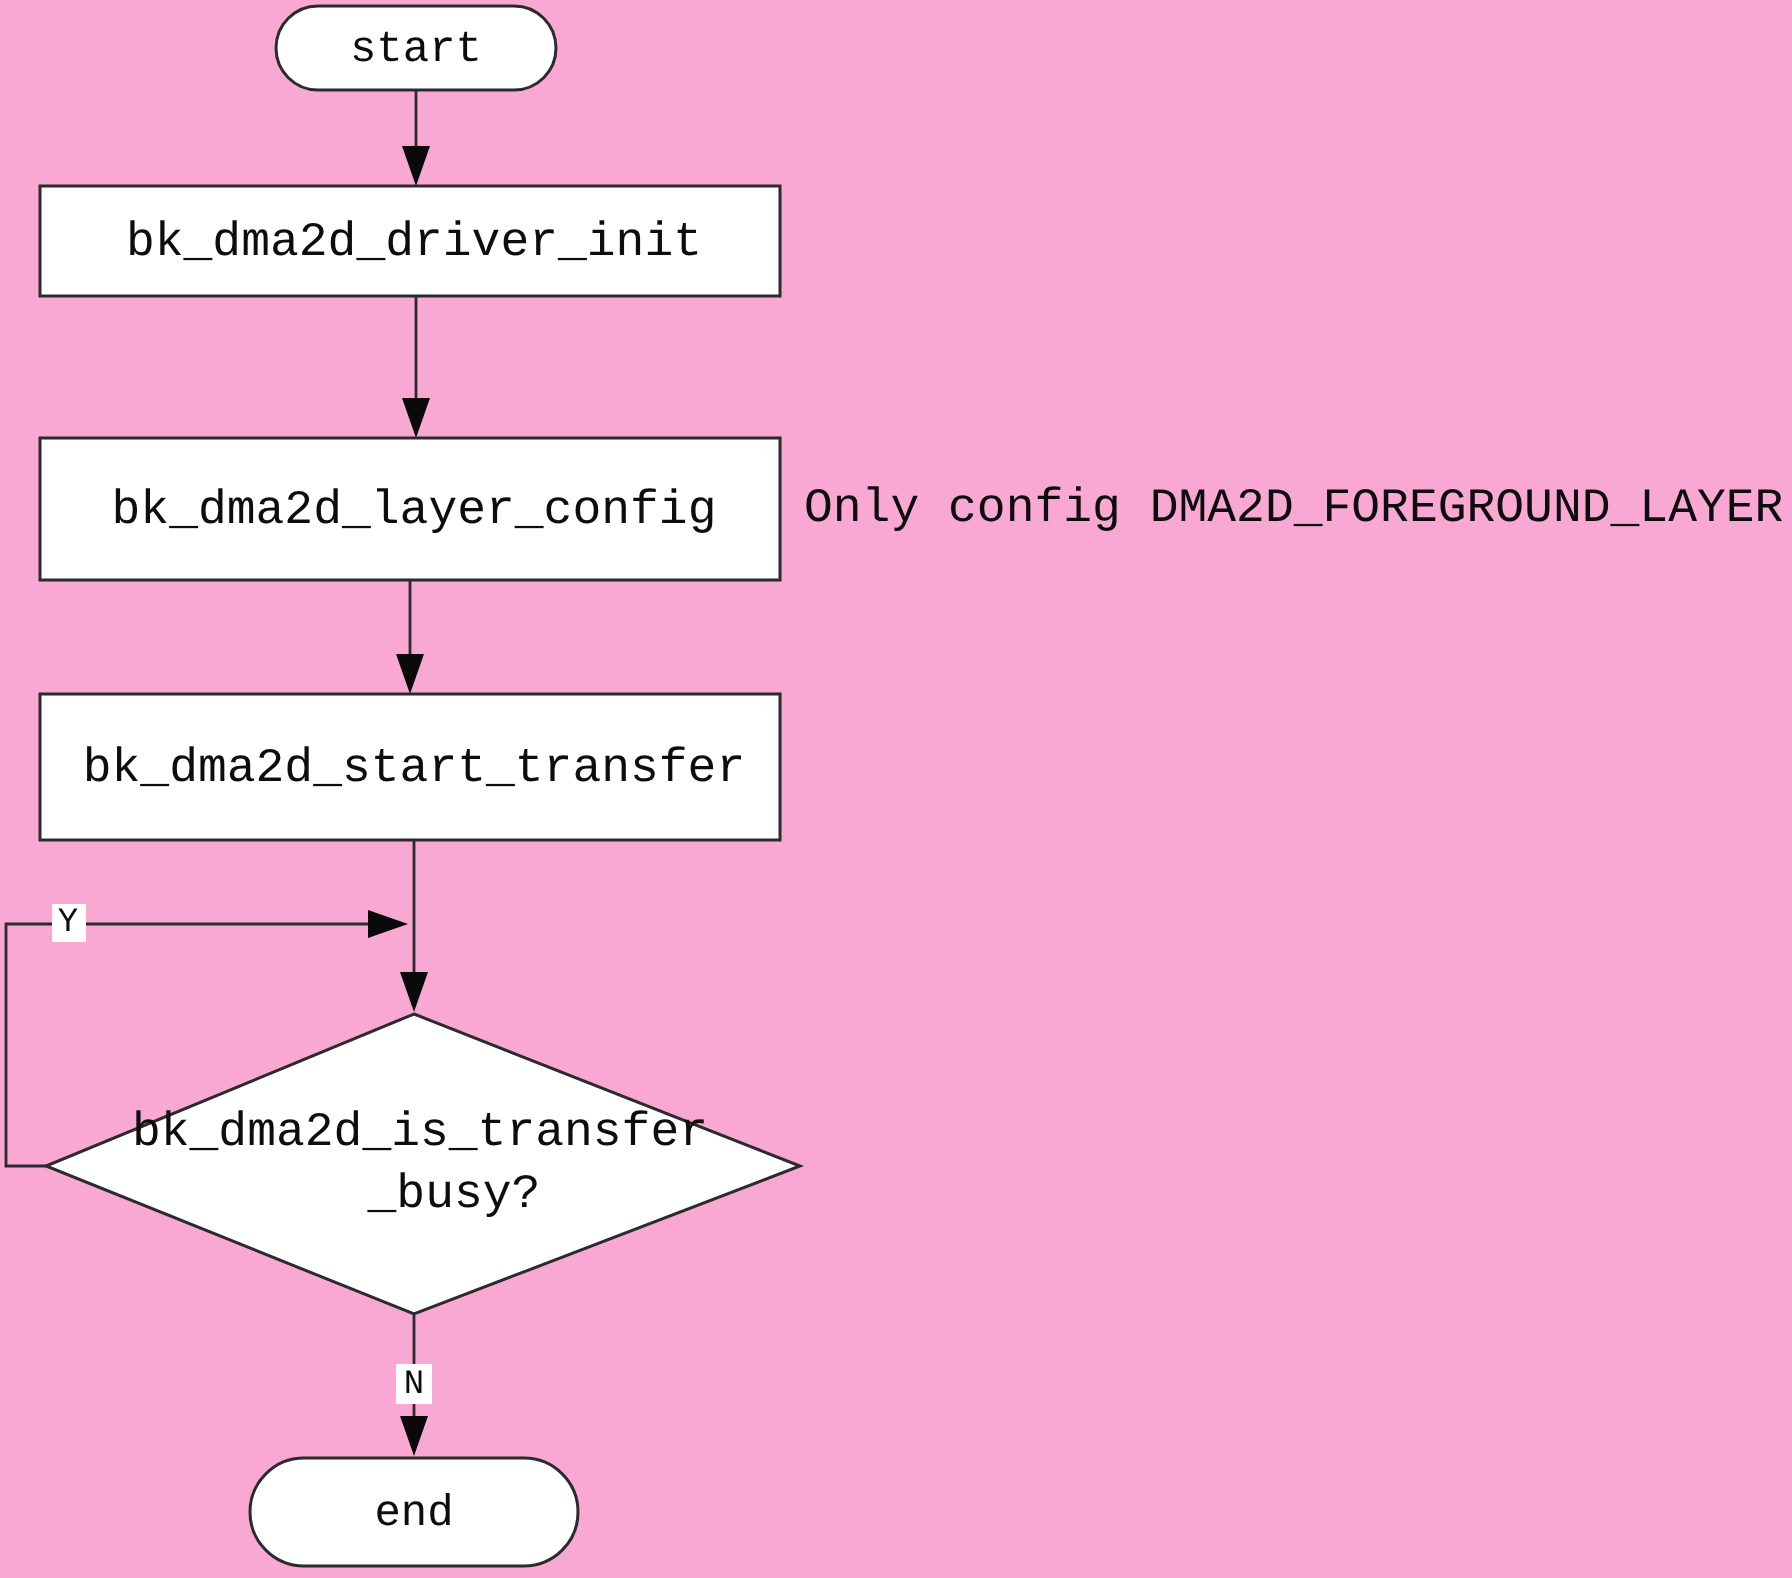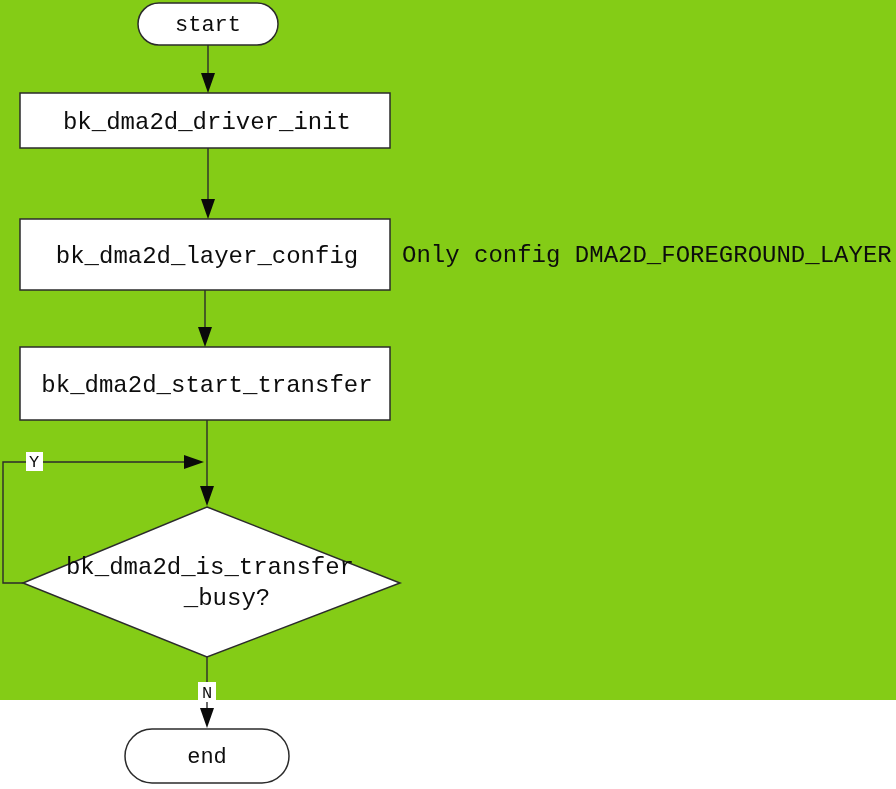--- a/index.html
+++ b/index.html
@@ -6,22 +6,22 @@
     margin: 0;
     padding: 0;
     background: #ffffff;
     width: 896px;
     height: 789px;
     overflow: hidden;
   }
   .canvas {
     position: relative;
     width: 896px;
-    height: 700px;
-    background: #84cc16;
+    height: 789px;
+    background: #f9a8d4;
   }
   svg text {
     font-family: "Liberation Mono", "DejaVu Sans Mono", monospace;
     fill: #0d0d0d;
   }
   .node-label   { font-size: 24px; }
   .term-label   { font-size: 22px; }
   .note-label   { font-size: 24px; }
   .branch-label { font-size: 17px; }
   .shape  { fill: #ffffff; stroke-width: 1.5px; }

